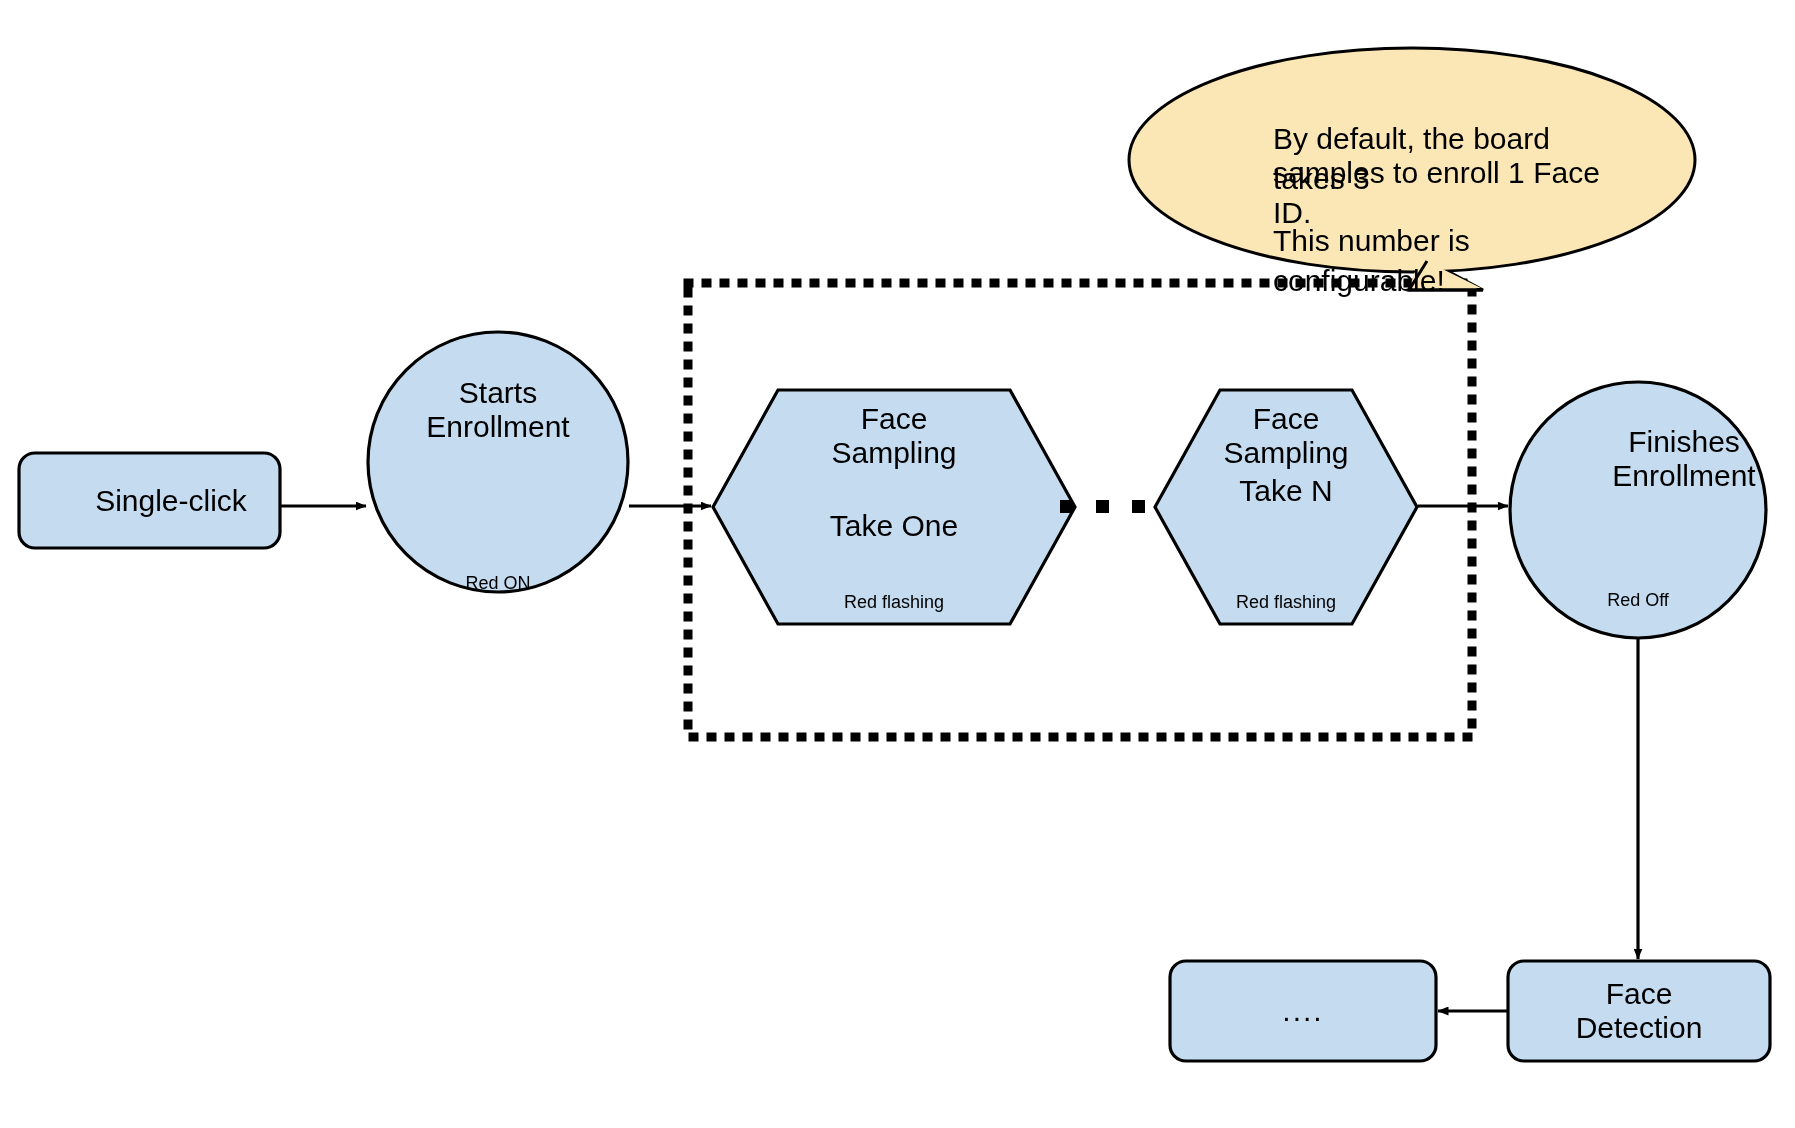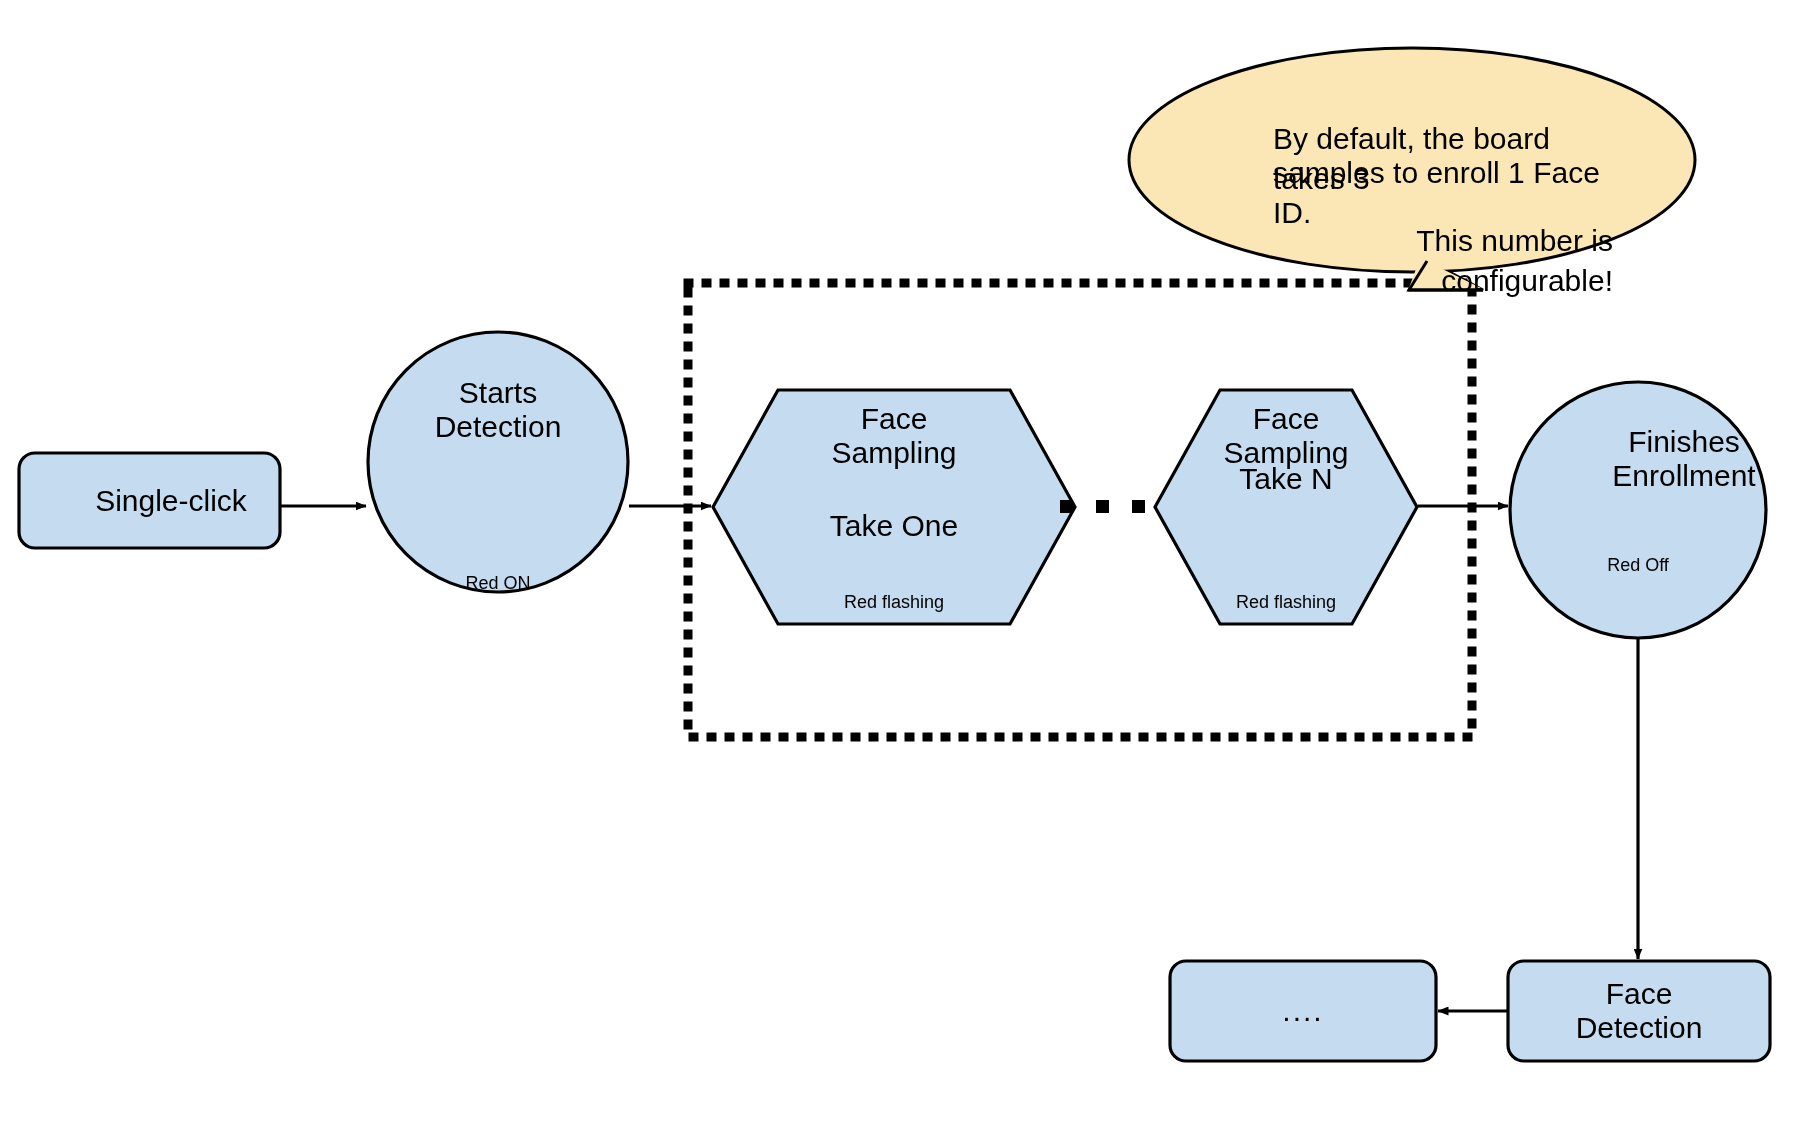--- a/index.html
+++ b/index.html
@@ -107,68 +107,68 @@
       <path d="M1427,261 L1409,290 L1483,290" fill="none" stroke="#000000" stroke-width="3" stroke-linejoin="round"></path>
     </g>
   </svg>
 
   <div class="node-label" style="left:19px; top:453px; width:304px; height:95px;">
     <span class="t-main">Single-click</span>
   </div>
 
   <div class="node-label" style="left:368px; top:355px; width:260px; height:110px;">
     <span class="t-main">Starts
-Detection</span>
+Enrollment</span>
   </div>
   <div class="node-label" style="left:368px; top:568px; width:260px; height:30px;">
     <span class="t-sub">Red ON</span>
   </div>
 
   <div class="node-label" style="left:713px; top:398px; width:362px; height:75px;">
     <span class="t-main">Face
 Sampling</span>
   </div>
   <div class="node-label" style="left:713px; top:488px; width:362px; height:38px;margin-top:19px;">
     <span class="t-main">Take One</span>
   </div>
   <div class="node-label" style="left:713px; top:589px; width:362px; height:26px;">
     <span class="t-sub">Red flashing</span>
   </div>
 
   <div class="node-label" style="left:1155px; top:398px; width:262px; height:75px;">
     <span class="t-main">Face
 Sampling</span>
   </div>
-  <div class="node-label" style="left:1155px; top:460px; width:262px; height:38px;">
+  <div class="node-label" style="left:1155px; top:472px; width:262px; height:38px;">
     <span class="t-main">Take N</span>
   </div>
   <div class="node-label" style="left:1155px; top:589px; width:262px; height:26px;">
     <span class="t-sub">Red flashing</span>
   </div>
 
   <div class="node-label" style="left:1554px; top:404px; width:260px; height:110px;">
     <span class="t-main">Finishes
 Enrollment</span>
   </div>
-  <div class="node-label" style="left:1508px; top:550px; width:260px; height:30px;text-align:right;">
+  <div class="node-label" style="left:1508px; top:585px; width:260px; height:30px;text-align:right;">
     <span class="t-sub">Red Off</span>
   </div>
 
   <div class="node-label" style="left:1508px; top:961px; width:262px; height:100px;">
     <span class="t-main">Face
 Detection</span>
   </div>
 
   <div class="node-label" style="left:1170px; top:961px; width:266px; height:100px;">
     <span class="t-dots">....</span>
   </div>
 
   <div class="callout-text" style="left:1273px; top:78px; width:340px;">
     <span>By default, the board takes 3</span>
   </div>
   <div class="callout-text" style="left:1273px; top:112px; width:340px;">
     <span>samples to enroll 1 Face ID.</span>
   </div>
-  <div class="callout-text" style="left:1273px; top:180px; width:340px;text-align:right;">
+  <div class="callout-text" style="left:1273px; top:180px; width:340px;">
     <span>This number is configurable!</span>
   </div>
 
 </div>
 
 </body></html>

